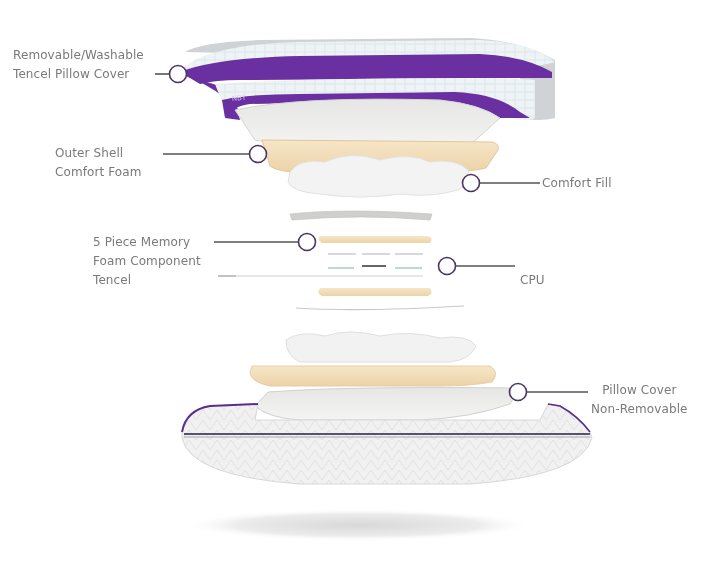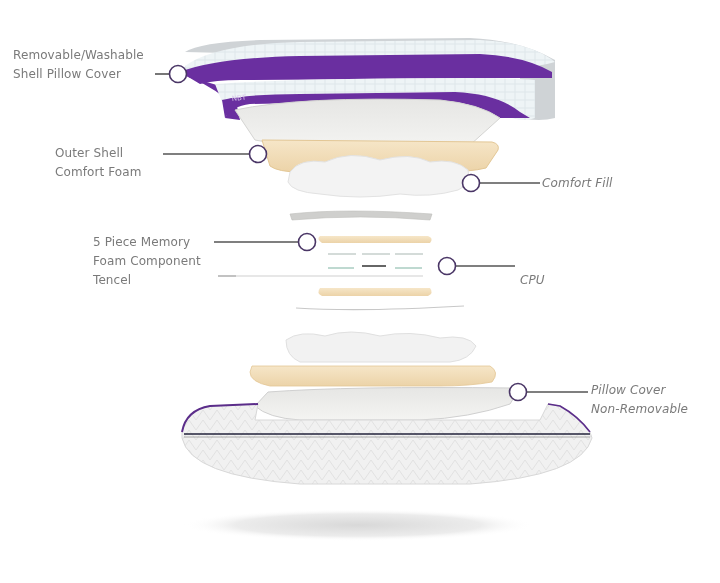--- a/index.html
+++ b/index.html
@@ -1,21 +1,21 @@
 <!DOCTYPE html>
 <html><head>
 <meta charset="utf-8">
 <style>
   html, body { margin: 0; padding: 0; background: #ffffff; }
   body { width: 720px; height: 583px; position: relative; overflow: hidden;
          font-family: "DejaVu Sans", sans-serif; }
   .diagram { position: absolute; left: 0; top: 0; width: 720px; height: 583px; }
   .label { position: absolute; color: #7a7a7a; font-size: 12px; line-height: 19px; letter-spacing: 0.1px; white-space: nowrap; }
   .label div { display: block; }
-  .right { text-align: left; font-style: italic; }
+  .right { text-align: center; }
 </style>
 </head>
 <body>
 
 <div class="diagram">
   <svg width="720" height="583" viewBox="0 0 720 583">
     <defs>
       <radialGradient id="shadow" cx="50%" cy="50%" r="50%">
         <stop offset="0%" stop-color="#d8d8d8"></stop>
         <stop offset="70%" stop-color="#ececec"></stop>
@@ -108,21 +108,21 @@
       <circle cx="471" cy="183" r="8.5"></circle>
       <circle cx="307" cy="242" r="8.5"></circle>
       <circle cx="447" cy="266" r="8.5"></circle>
       <circle cx="518" cy="392" r="8.5"></circle>
     </g>
   </svg>
 
   
   <div class="label" style="left:13px; top:46px;">
     <div>Removable/Washable</div>
-    <div>Shell Pillow Cover</div>
+    <div>Tencel Pillow Cover</div>
   </div>
 
   <div class="label" style="left:55px; top:144px;">
     <div>Outer Shell</div>
     <div>Comfort Foam</div>
   </div>
 
   <div class="label right" style="left:542px; top:174px;">
     <div>Comfort Fill</div>
   </div>

